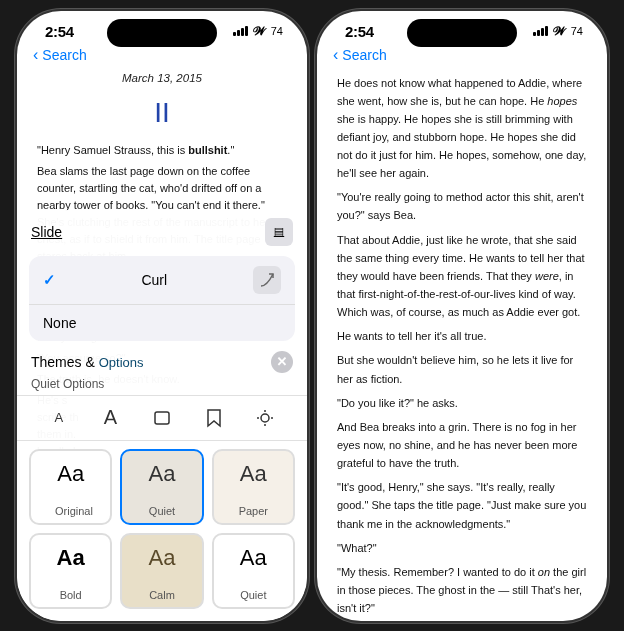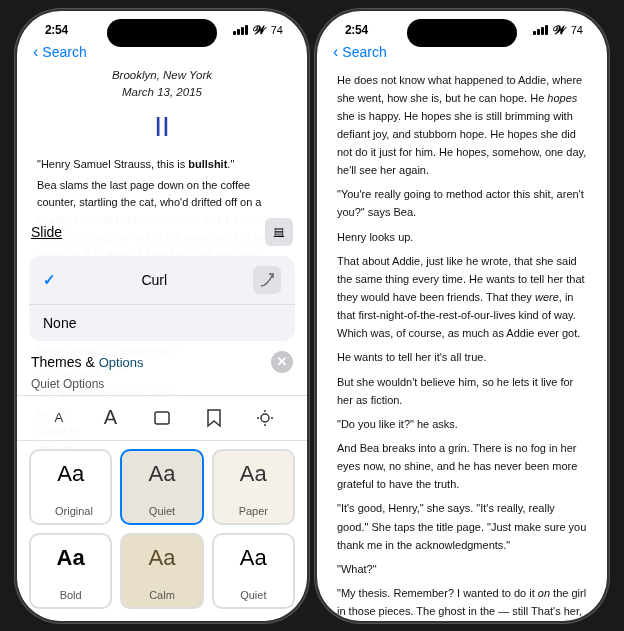--- a/index.html
+++ b/index.html
@@ -39,21 +39,21 @@
       display: flex;
       justify-content: space-between;
       align-items: center;
       padding: 12px 24px 4px 28px;
       font-size: 12px;
       font-weight: 600;
       position: relative;
       z-index: 10;
     }
     .status-time {
-      font-size: 12px;
+      font-size: 15px;
       font-weight: 700;
       letter-spacing: -0.3px;
     }
     .status-icons {
       display: flex;
       align-items: center;
       gap: 5px;
       font-size: 11px;
     }
     .dynamic-island {
@@ -310,21 +310,20 @@
 
       <div class="nav-bar">
         <div class="back-btn">
           <span class="back-chevron">‹</span>
           <span>Search</span>
         </div>
       </div>
 
       <div class="book-content">
         <div class="book-header">
-          <div class="book-location">Brooklyn, New York</div>
           <div class="book-location">March 13, 2015</div>
           <div class="chapter-num">II</div>
         </div>
         <div class="book-text">
           <p>"Henry Samuel Strauss, this is <span class="bold-text">bullshit</span>."</p>
           <p>Bea slams the last page down on the coffee counter, startling the cat, who'd drifted off on a nearby tower of books. "You can't end it there." She's clutching the rest of the manuscript to her chest, as if to shield it from him. The title page stares back at him.</p>
           <p class="italic-text">The Invisible Life of Addie LaRue.</p>
           <p>"What happened to her? Did she really go with Luc? After all that?"</p>
           <p>Henry shrugs. "I assume so."</p>
           <p>"You assume so?"</p>
@@ -452,21 +451,20 @@
       <div class="nav-bar">
         <div class="back-btn">
           <span class="back-chevron">‹</span>
           <span>Search</span>
         </div>
       </div>
 
       <div class="right-content">
         <p>He does not know what happened to Addie, where she went, how she is, but he can hope. He <em>hopes</em> she is happy. He hopes she is still brimming with defiant joy, and stubborn hope. He hopes she did not do it just for him. He hopes, somehow, one day, he'll see her again.</p>
         <p>"You're really going to method actor this shit, aren't you?" says Bea.</p>
-        <p>Henry looks up.</p>
         <p>That about Addie, just like he wrote, that she said the same thing every time. He wants to tell her that they would have been friends. That they <em>were</em>, in that first-night-of-the-rest-of-our-lives kind of way. Which was, of course, as much as Addie ever got.</p>
         <p>He wants to tell her it's all true.</p>
         <p>But she wouldn't believe him, so he lets it live for her as fiction.</p>
         <p>"Do you like it?" he asks.</p>
         <p>And Bea breaks into a grin. There is no fog in her eyes now, no shine, and he has never been more grateful to have the truth.</p>
         <p>"It's good, Henry," she says. "It's really, really good." She taps the title page. "Just make sure you thank me in the acknowledgments."</p>
         <p>"What?"</p>
         <p>"My thesis. Remember? I wanted to do it <em>on</em> the girl in those pieces. The ghost in the <em>—</em> still That's her, isn't it?"</p>
 
       </div>

